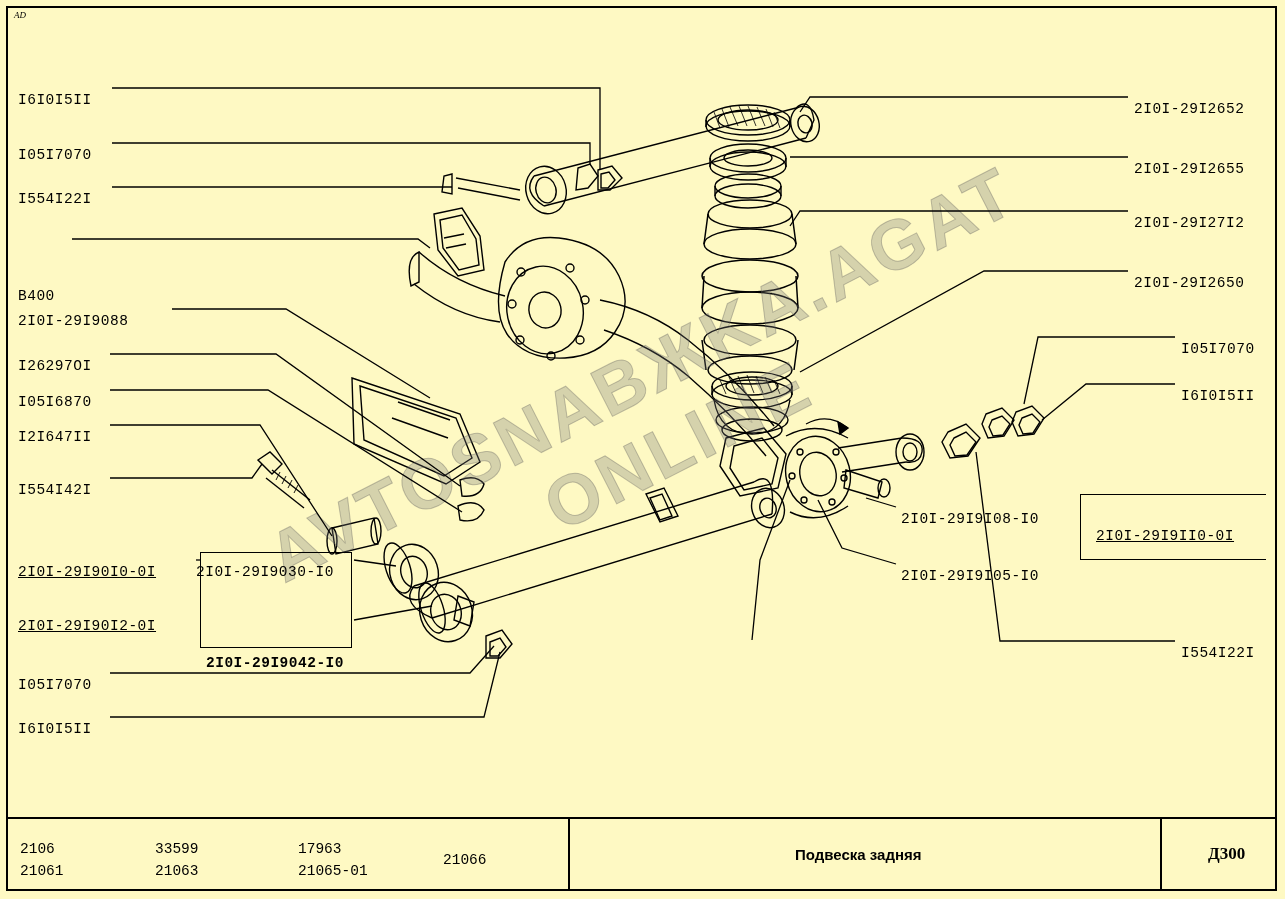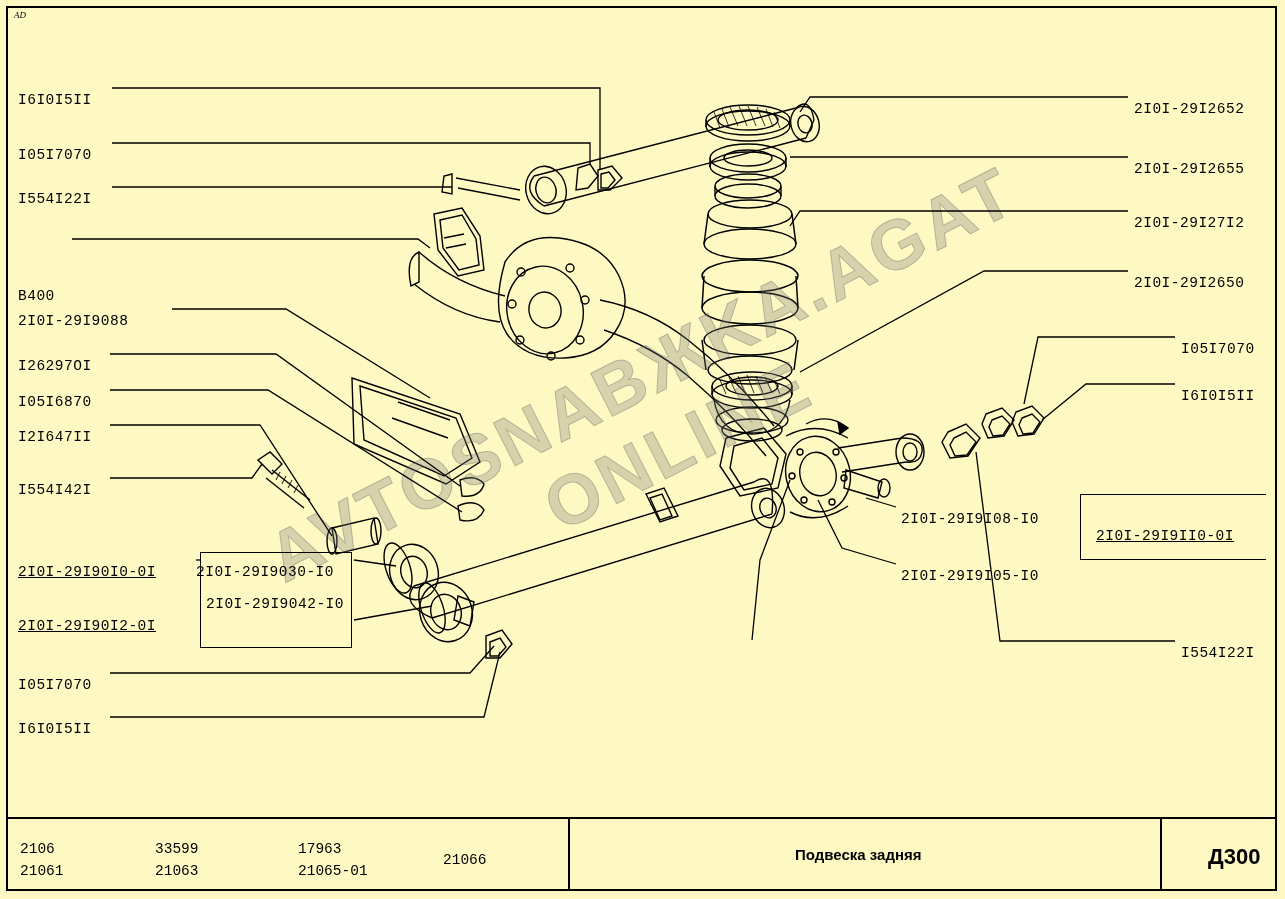--- a/index.html
+++ b/index.html
@@ -11,21 +11,21 @@
   
   .lbl{position:absolute;font-family:"Liberation Mono",monospace;font-size:14.5px;color:#000;white-space:nowrap;letter-spacing:0.5px;}
   .lbl.u{text-decoration:underline;}
   .box{position:absolute;border:1.5px solid #000;box-sizing:border-box;}
 
   
   .tbl{position:absolute;left:7px;top:817px;width:1269px;height:73px;border-top:2px solid #000;box-sizing:border-box;}
   .tcell{position:absolute;font-family:"Liberation Mono",monospace;font-size:14.5px;}
   .vline{position:absolute;width:2px;background:#000;}
   .ttitle{position:absolute;font-family:"Liberation Sans",sans-serif;font-weight:bold;font-size:15px;}
-  .tcode{position:absolute;font-family:Liberation Sans, sans-serif;font-weight:bold;font-size:22px;}
+  .tcode{position:absolute;font-family:Liberation Serif, serif;font-weight:bold;font-size:17px;}
 
   
   .wm{position:absolute;left:230px;top:330px;width:860px;text-align:center;
       font-family:"Liberation Sans",sans-serif;font-weight:bold;font-size:70px;
       color:rgba(120,120,120,0.30);
       transform:rotate(-27deg);transform-origin:50% 50%;letter-spacing:4px;
       -webkit-text-stroke:1px rgba(90,90,90,0.35);pointer-events:none;}
 
   svg.art{position:absolute;left:0;top:0;width:1285px;height:899px;pointer-events:none;}
   svg.art *{vector-effect:non-scaling-stroke;}
@@ -237,21 +237,21 @@
   <div class="lbl" style="left:18px;  top:394px;">I05I6870</div>
   <div class="lbl" style="left:18px;  top:429px;">I2I647II</div>
   <div class="lbl" style="left:18px;  top:482px;">I554I42I</div>
   <div class="lbl u" style="left:18px; top:564px;">2I0I-29I90I0-0I</div>
   <div class="lbl u" style="left:18px; top:618px;">2I0I-29I90I2-0I</div>
   <div class="lbl" style="left:18px;  top:677px;">I05I7070</div>
   <div class="lbl" style="left:18px;  top:721px;">I6I0I5II</div>
 
   <div class="box" style="left:200px;top:552px;width:152px;height:96px;"></div>
   <div class="lbl" style="left:196px; top:564px;">2I0I-29I9030-I0</div>
-  <div class="lbl" style="left:206px; top:596px;">2I0I-29I9042-I0</div>
+  <div class="lbl" style="left:206px; top:655px;font-weight:bold;">2I0I-29I9042-I0</div>
 
   <div class="lbl" style="left:1134px; top:101px;">2I0I-29I2652</div>
   <div class="lbl" style="left:1134px; top:161px;">2I0I-29I2655</div>
   <div class="lbl" style="left:1134px; top:215px;">2I0I-29I27I2</div>
   <div class="lbl" style="left:1134px; top:275px;">2I0I-29I2650</div>
   <div class="lbl" style="left:1181px; top:341px;">I05I7070</div>
   <div class="lbl" style="left:1181px; top:388px;">I6I0I5II</div>
   <div class="lbl" style="left:1181px; top:645px;">I554I22I</div>
 
   <div class="box" style="left:1080px;top:494px;width:186px;height:66px;border-left:1.5px solid #000;border-top:1.5px solid #000;border-bottom:1.5px solid #000;border-right:none;"></div>

